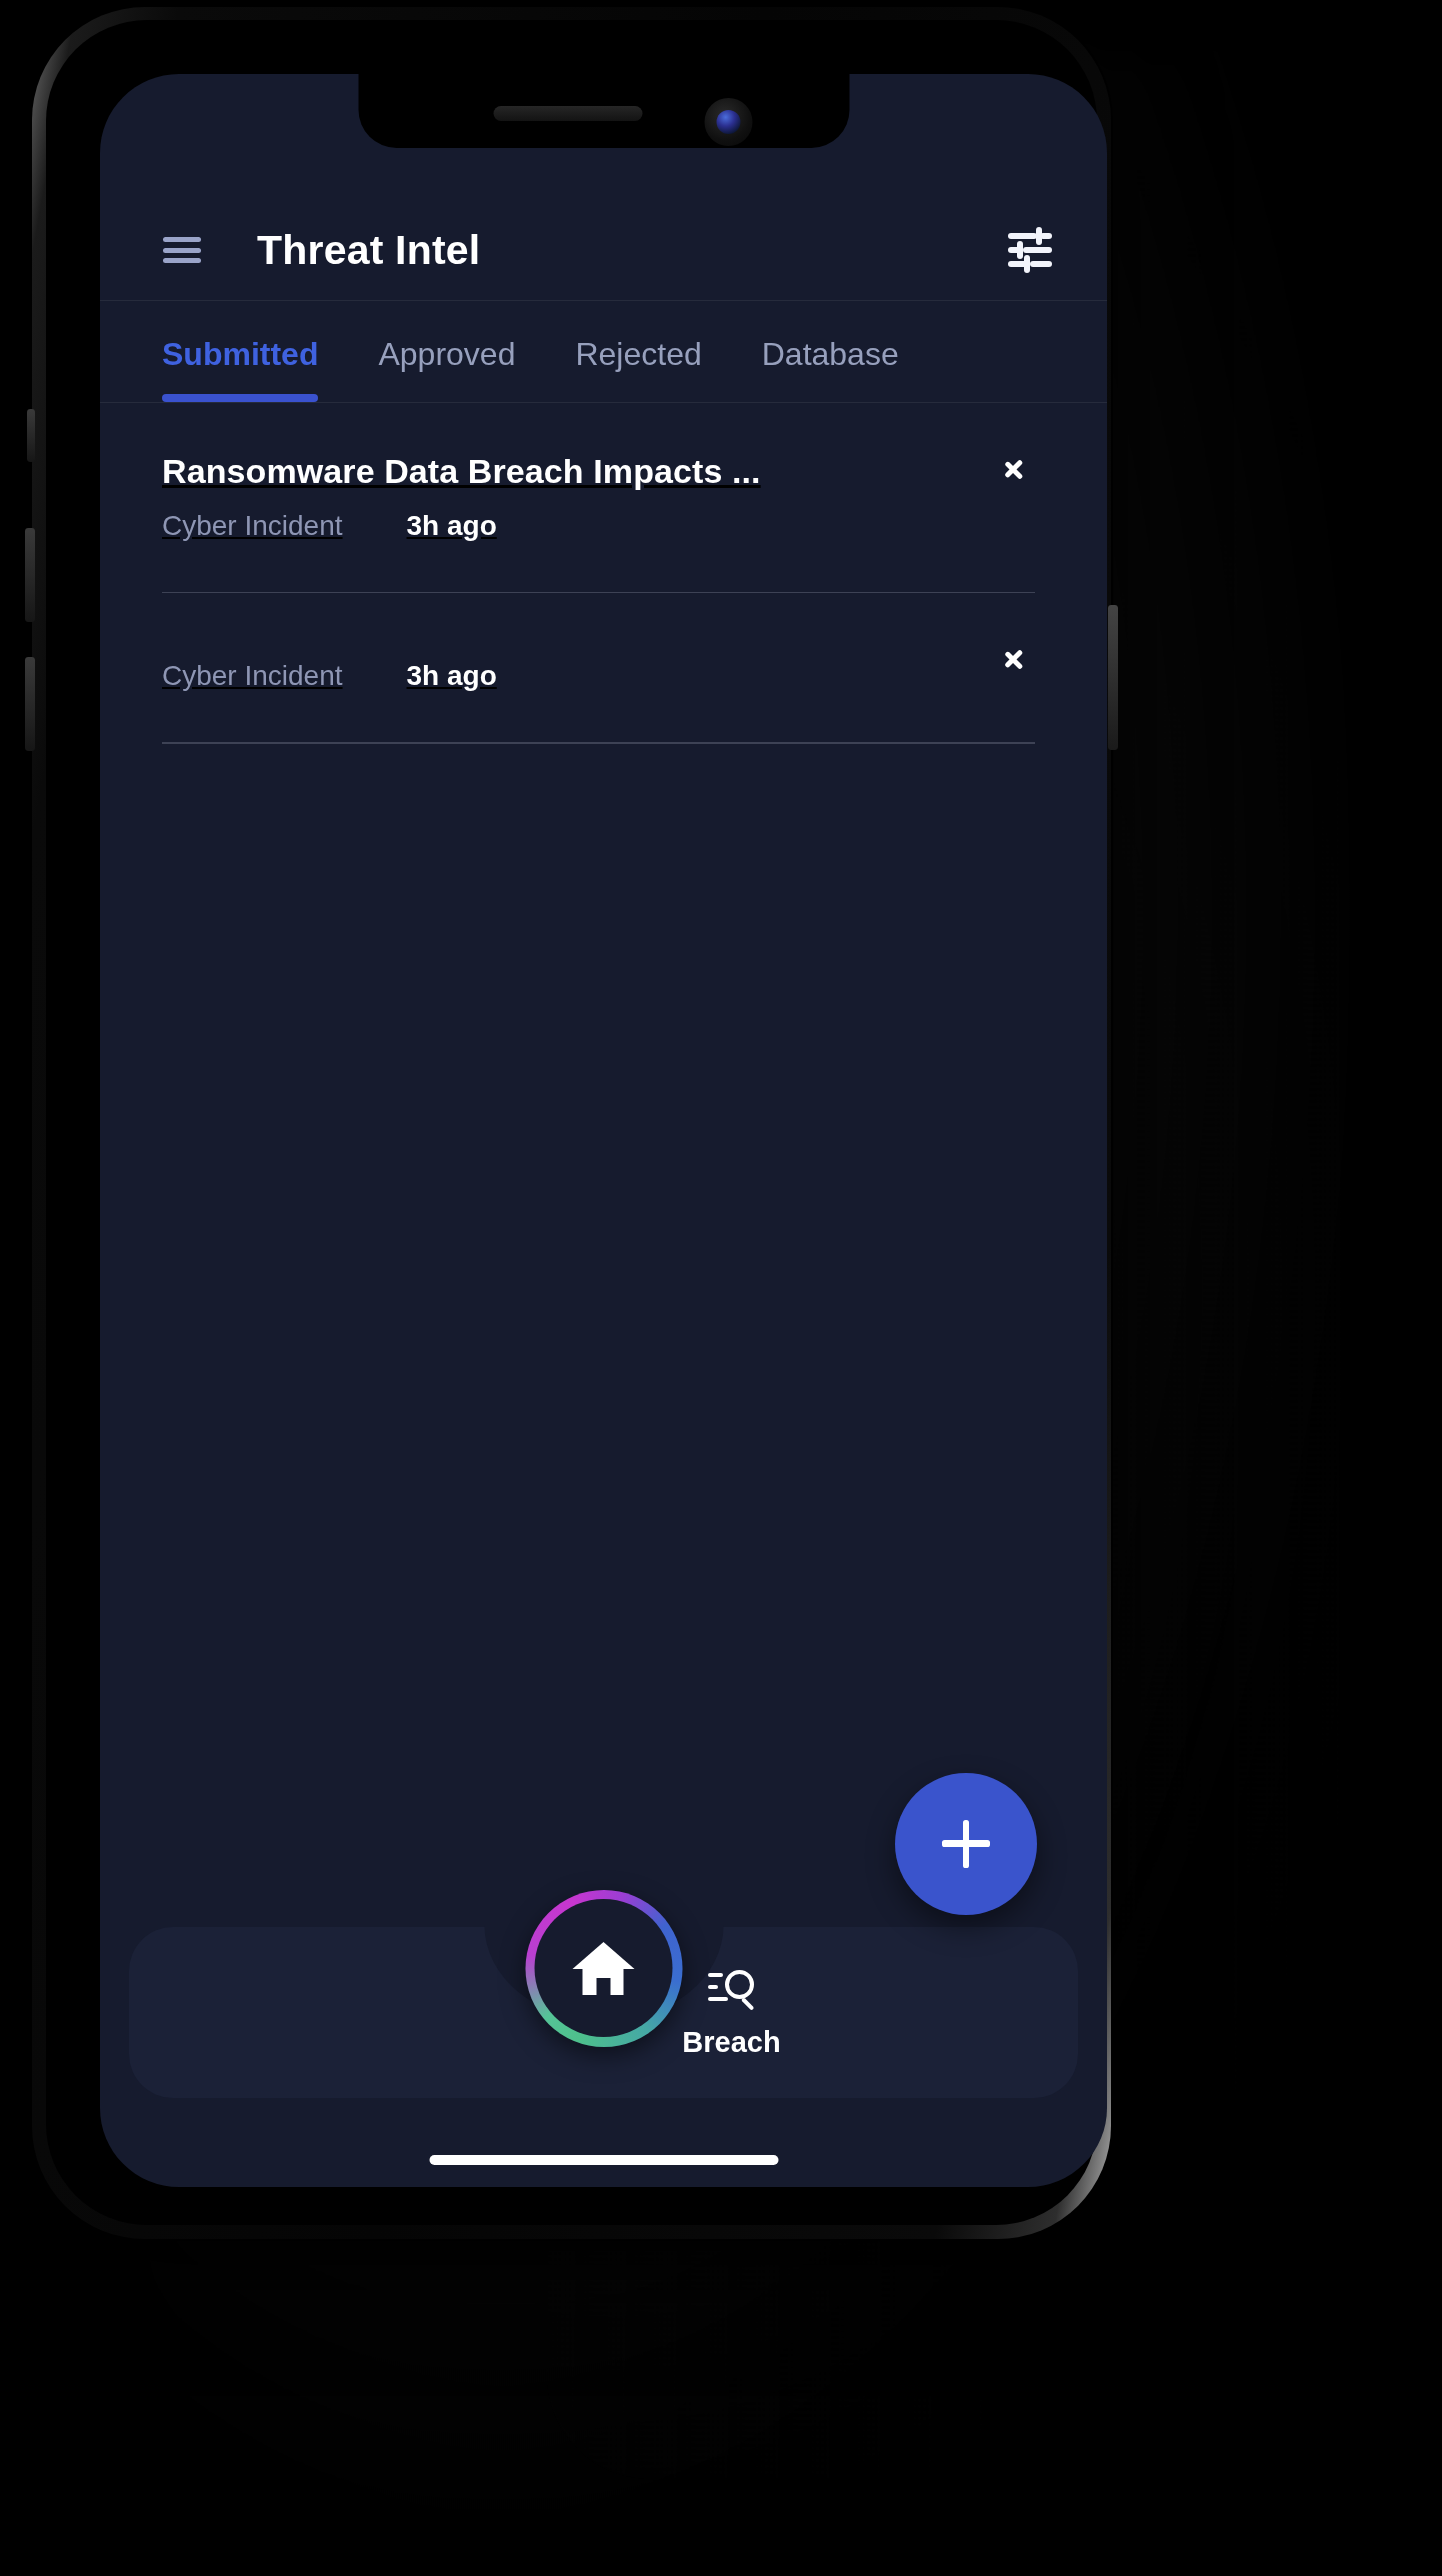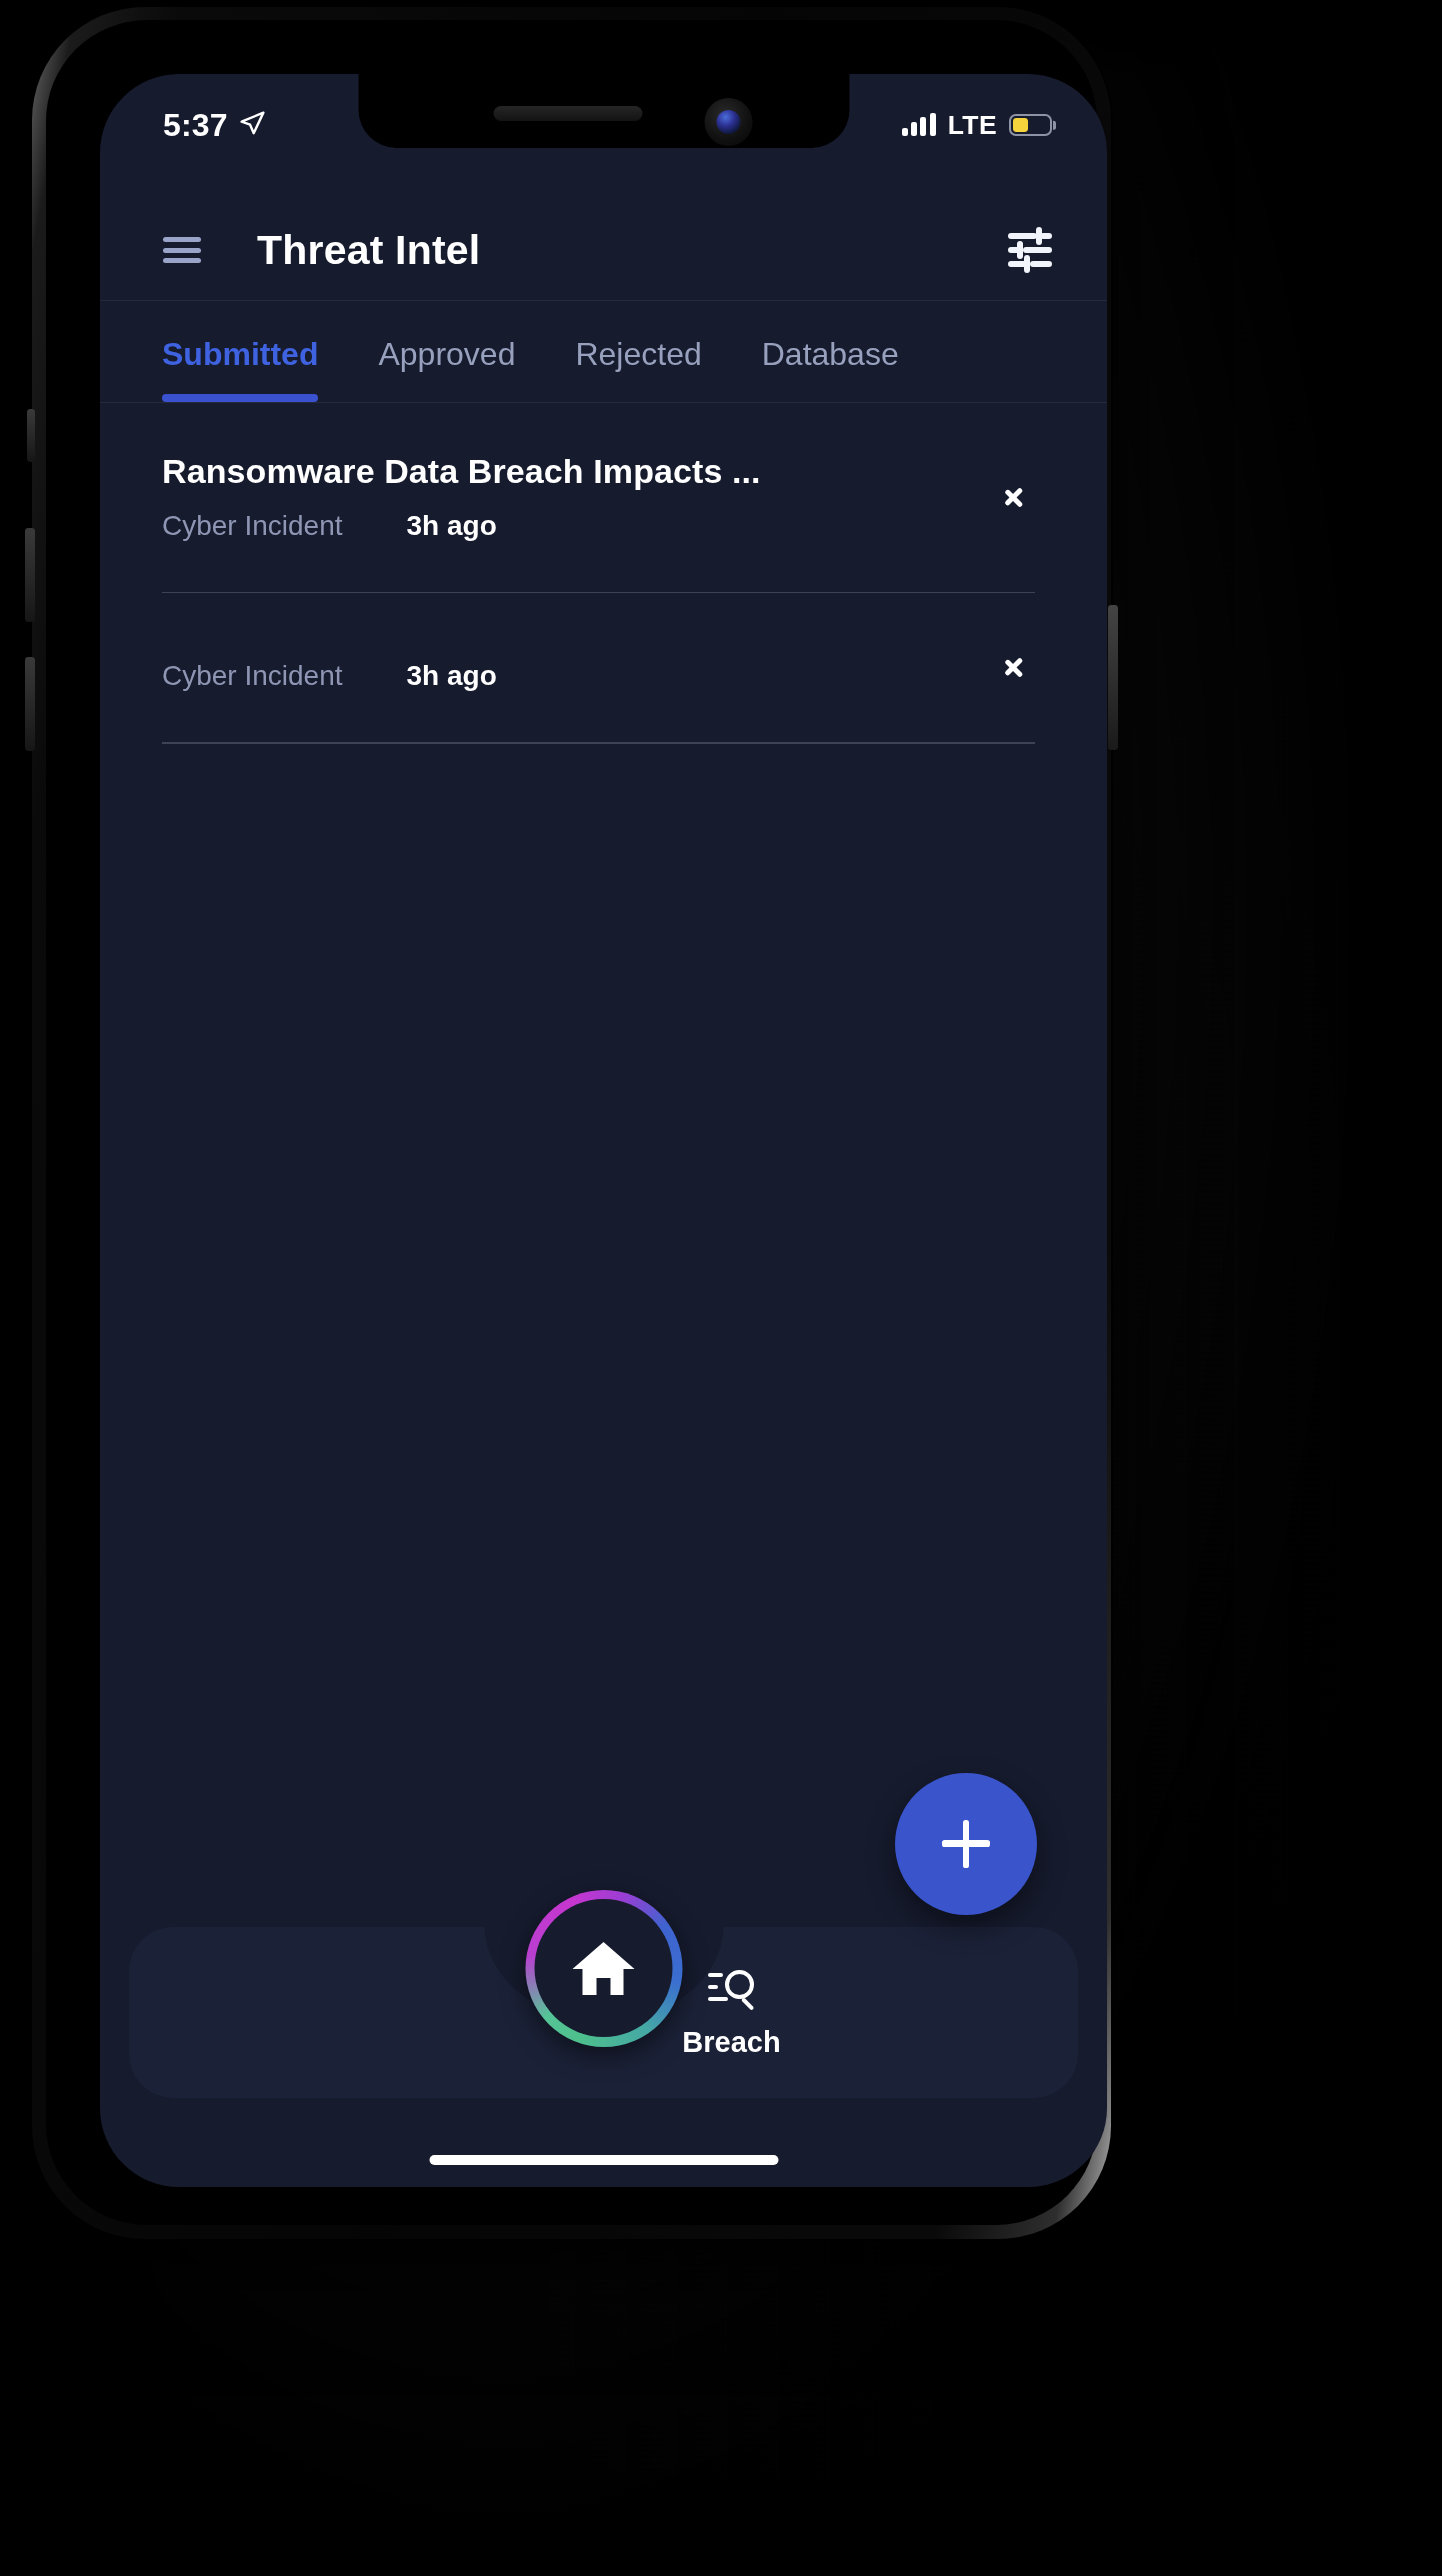--- a/index.html
+++ b/index.html
@@ -208,23 +208,24 @@
     height:1.7px; background:rgba(255,255,255,.07);
   }
 
   
   #list {
     position:absolute; top:330px; left:0; right:0; bottom:0;
     padding:0 62px;
     z-index:10;
   }
   .list-item {
-    display:flex; align-items:center;
+    display:flex; align-items:flex-start;
     padding:48px 0 50px 0;
     cursor:pointer;
+    text-decoration:underline;
   }
   .li-body { flex:1; min-width:0; }
   .li-title {
     font-size:34px; font-weight:700; color:#ffffff;
     letter-spacing:0.1px;
     white-space:nowrap; overflow:hidden;
   }
   .li-meta { margin-top:19px; display:flex; align-items:baseline; gap:17px; }
   .li-cat { font-size:28px; color:#8e96b4; font-weight:400; }
   .li-time { font-size:28px; color:#ffffff; font-weight:600;margin-left:47px; }
@@ -402,42 +403,20 @@
 
     <div id="screen">
 
       <div id="notch">
         <div id="speaker"></div>
         <div id="camera">
           <div id="camera-lens"></div>
         </div>
       </div>
 
-      <div id="statusbar">
-        <div id="status-left">
-          <span id="status-time">5:37</span>
-          <span>
-            <svg width="29" height="29" viewBox="0 0 24 24" fill="none" stroke="#ffffff" stroke-width="2" stroke-linejoin="round">
-              <path d="M21 3 L3 10.5 L10 13 L13 20 Z"></path>
-            </svg>
-          </span>
-        </div>
-        <div id="status-right">
-          <span id="signal-bars">
-            <i></i>
-              <i></i>
-              <i></i>
-              <i></i>
-          </span>
-          <span id="carrier-label">LTE</span>
-          <span id="battery">
-            <span id="battery-fill" style="width: 44%; background: rgb(245, 211, 60);"></span>
-          </span>
-        </div>
-      </div>
 
       <div id="appbar">
         <div id="menu-icon">
           <span></span>
             <span></span>
             <span></span>
         </div>
         <div id="app-title">Threat Intel</div>
         <div id="filter-icon">
           <span class="fr r1"></span>

